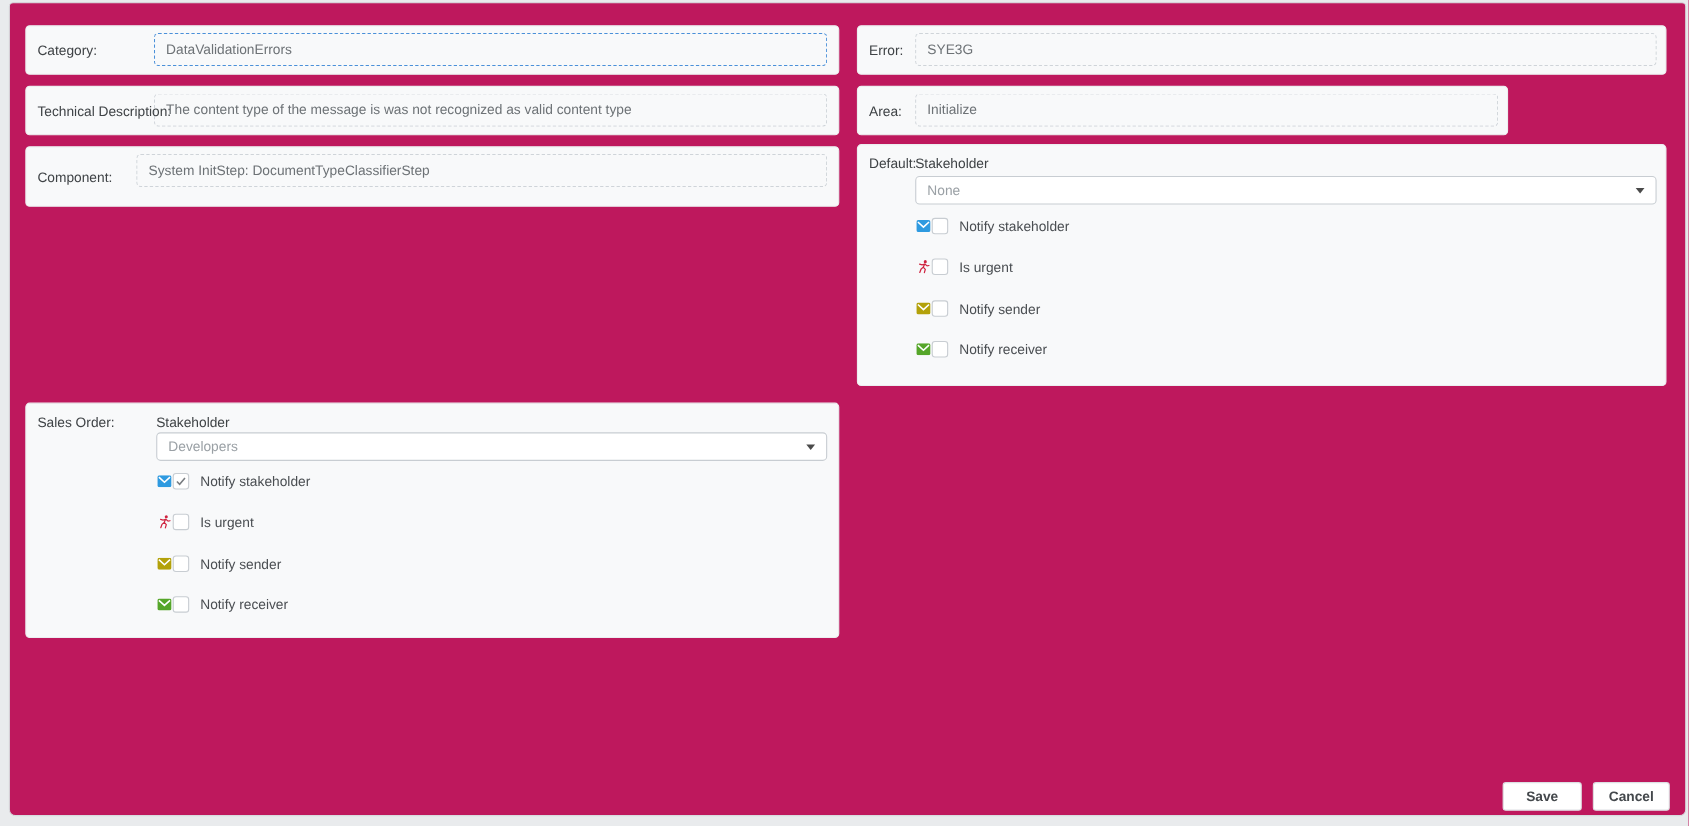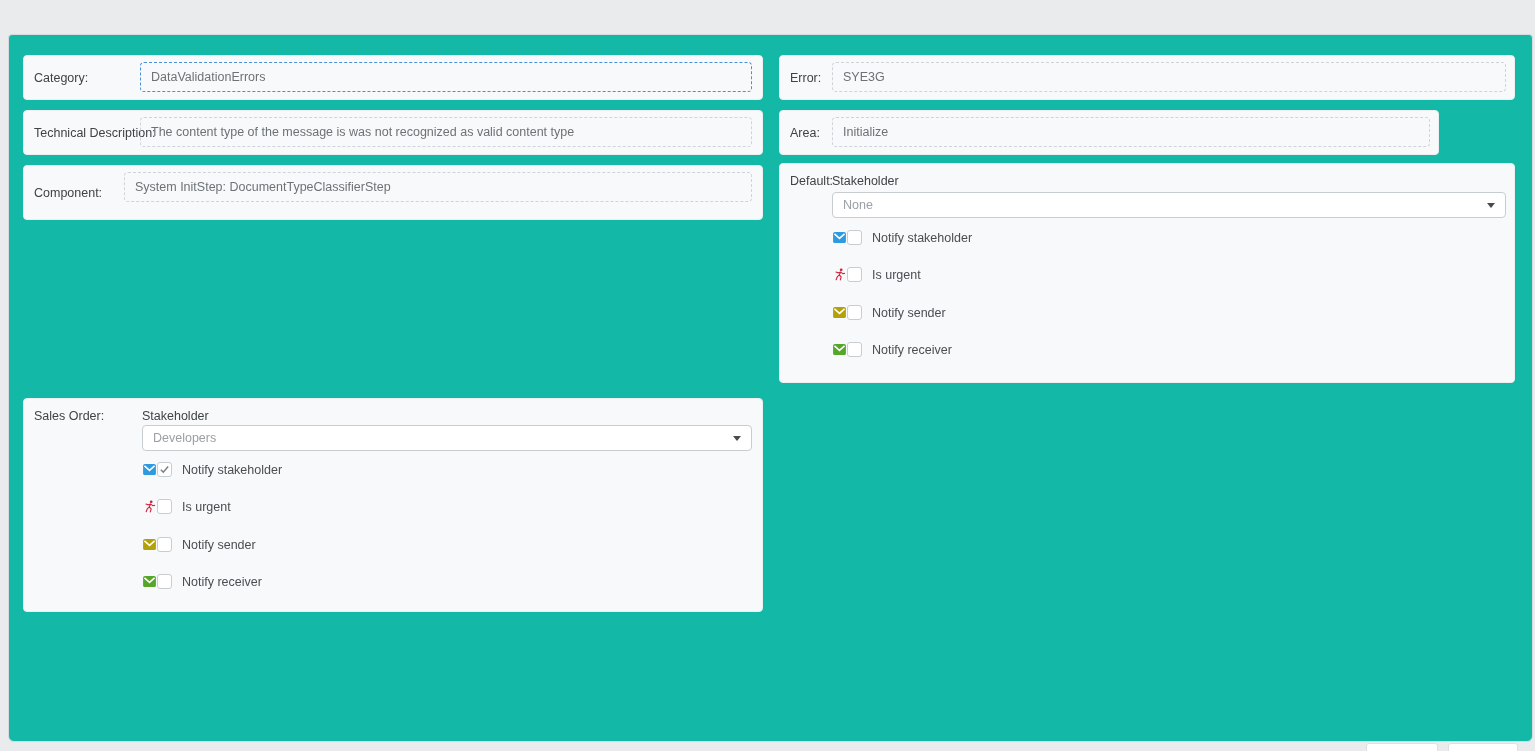--- a/index.html
+++ b/index.html
@@ -5,23 +5,22 @@
   html,body{margin:0;padding:0;}
   body{
     width:1535px;height:751px;position:relative;overflow:hidden;
     background:#e9ebed;
     font-family:"Liberation Sans", sans-serif;
     font-size:12.5px;color:#3f4346;
     -webkit-font-smoothing:antialiased;
   }
   .card{
     position:absolute;left:8px;top:2px;right:2px;bottom:9px;
-    background:#14b8a6;border:1px solid #d8dbde;
+    background:#be185d;border:1px solid #d8dbde;
     border-radius:4px 4px 6px 6px;
-    margin-top:32px;
   }
   .panel{
     position:absolute;background:#f8f9fa;
     border:1px solid #eceef0;border-radius:4px;
     box-sizing:border-box;
   }
   .flabel{
     position:absolute;left:10px;top:50%;transform:translateY(-50%);
     color:#3f4346;white-space:nowrap;
   }
@@ -162,21 +161,21 @@
     </div>
   </div>
 
   <div class="panel" style="left:770px;top:20px;width:736px;height:45px;padding-left:41px;">
     <span class="flabel">Error:</span>
     <div class="finput" style="left:52px;right:8px;">
       <span>SYE3G</span>
     </div>
   </div>
 
-  <div class="panel" style="left:770px;top:75px;width:660px;height:45px;">
+  <div class="panel" style="left:770px;top:75px;width:592px;height:45px;">
     <span class="flabel">Area:</span>
     <div class="finput" style="left:52px;right:8px;">
       <span>Initialize</span>
     </div>
   </div>
 
   <div class="panel" style="left:770px;top:128px;width:736px;height:220px;">
     <span class="sec-label">Default:</span>
     <span class="sec-heading" style="left:52px;">Stakeholder</span>
 

